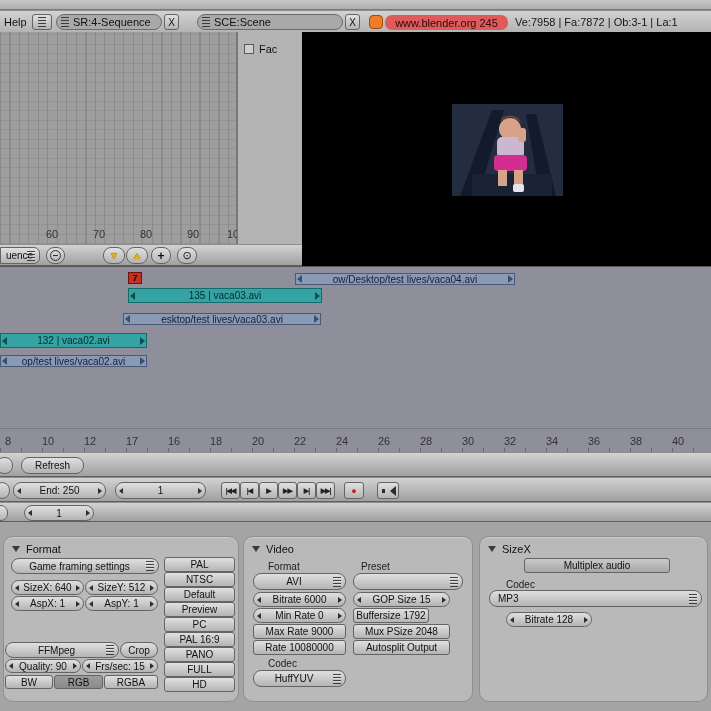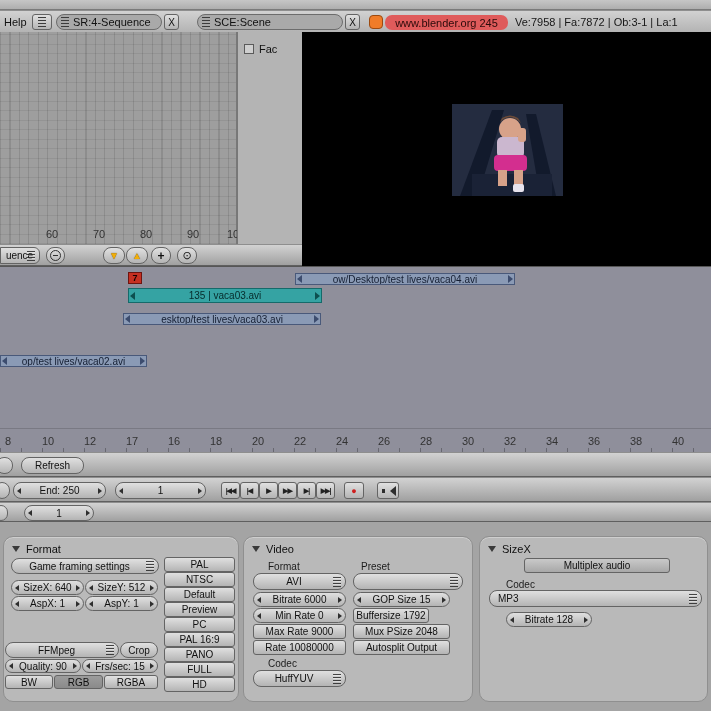--- a/index.html
+++ b/index.html
@@ -155,20 +155,21 @@
     <div class="btn" style="left:177px;top:2px;width:20px;height:17px;">
       <span style="font-size:11px;">⊙</span>
     </div>
   </div>
 
   <div class="sequencer" style="left:0;top:266px;width:711px;height:162px;">
     <div class="marker" style="left:128px;top:5px;width:14px;height:12px;">7</div>
     <div class="strip path" style="left:295px;top:6px;width:220px;height:12px;">ow/Desktop/test lives/vaca04.avi</div>
     <div class="strip teal" style="left:128px;top:21px;width:194px;height:15px;">135 | vaca03.avi</div>
     <div class="strip path" style="left:123px;top:46px;width:198px;height:12px;">esktop/test lives/vaca03.avi</div>
+    <div class="strip teal" style="left:0;top:66px;width:147px;height:15px;">132 | vaca02.avi</div>
     <div class="strip path" style="left:0;top:88px;width:147px;height:12px;">op/test lives/vaca02.avi</div>
   </div>
 
   <div class="ruler" style="left:0;top:428px;width:711px;height:24px;">
     <span class="tick" style="left:5px;top:7px;">8</span>
     <span class="tick" style="left:42px;top:7px;">10</span>
     <span class="tick" style="left:84px;top:7px;">12</span>
     <span class="tick" style="left:126px;top:7px;">17</span>
     <span class="tick" style="left:168px;top:7px;">16</span>
     <span class="tick" style="left:210px;top:7px;">18</span>

